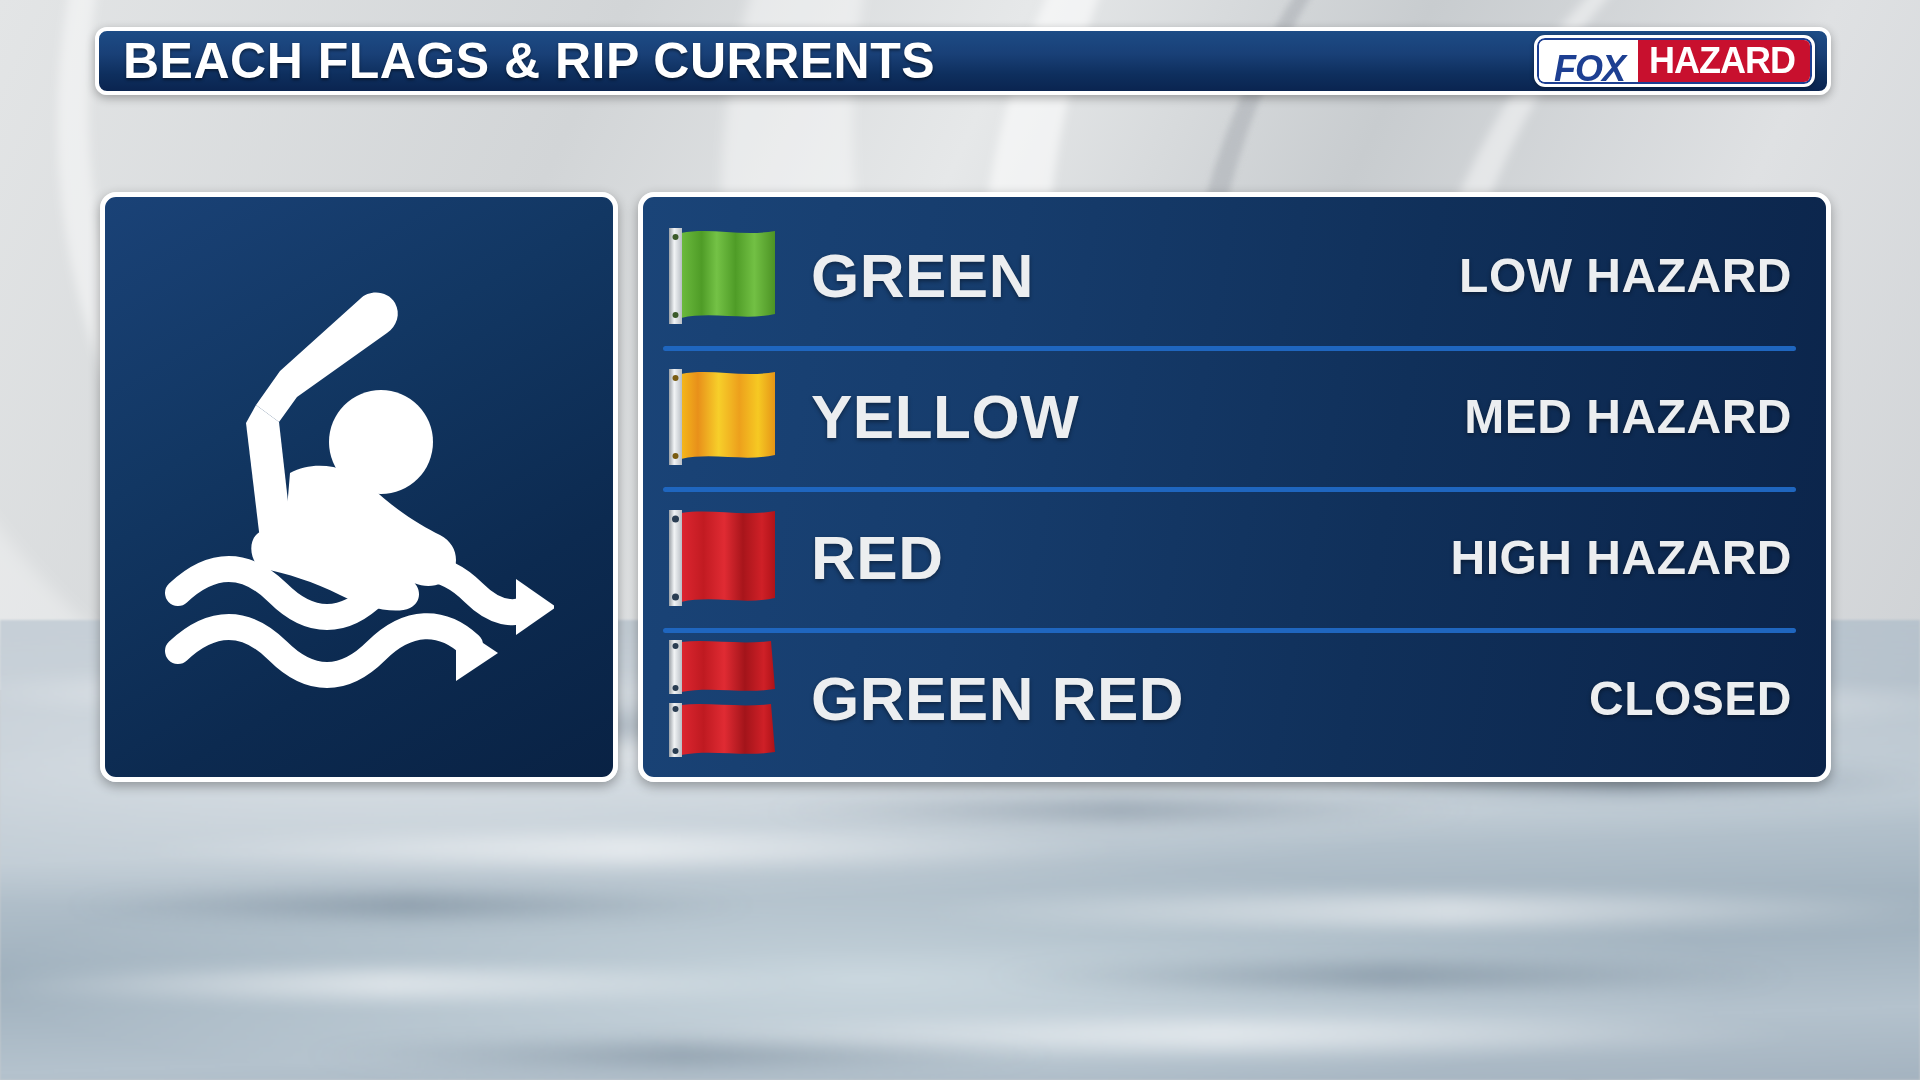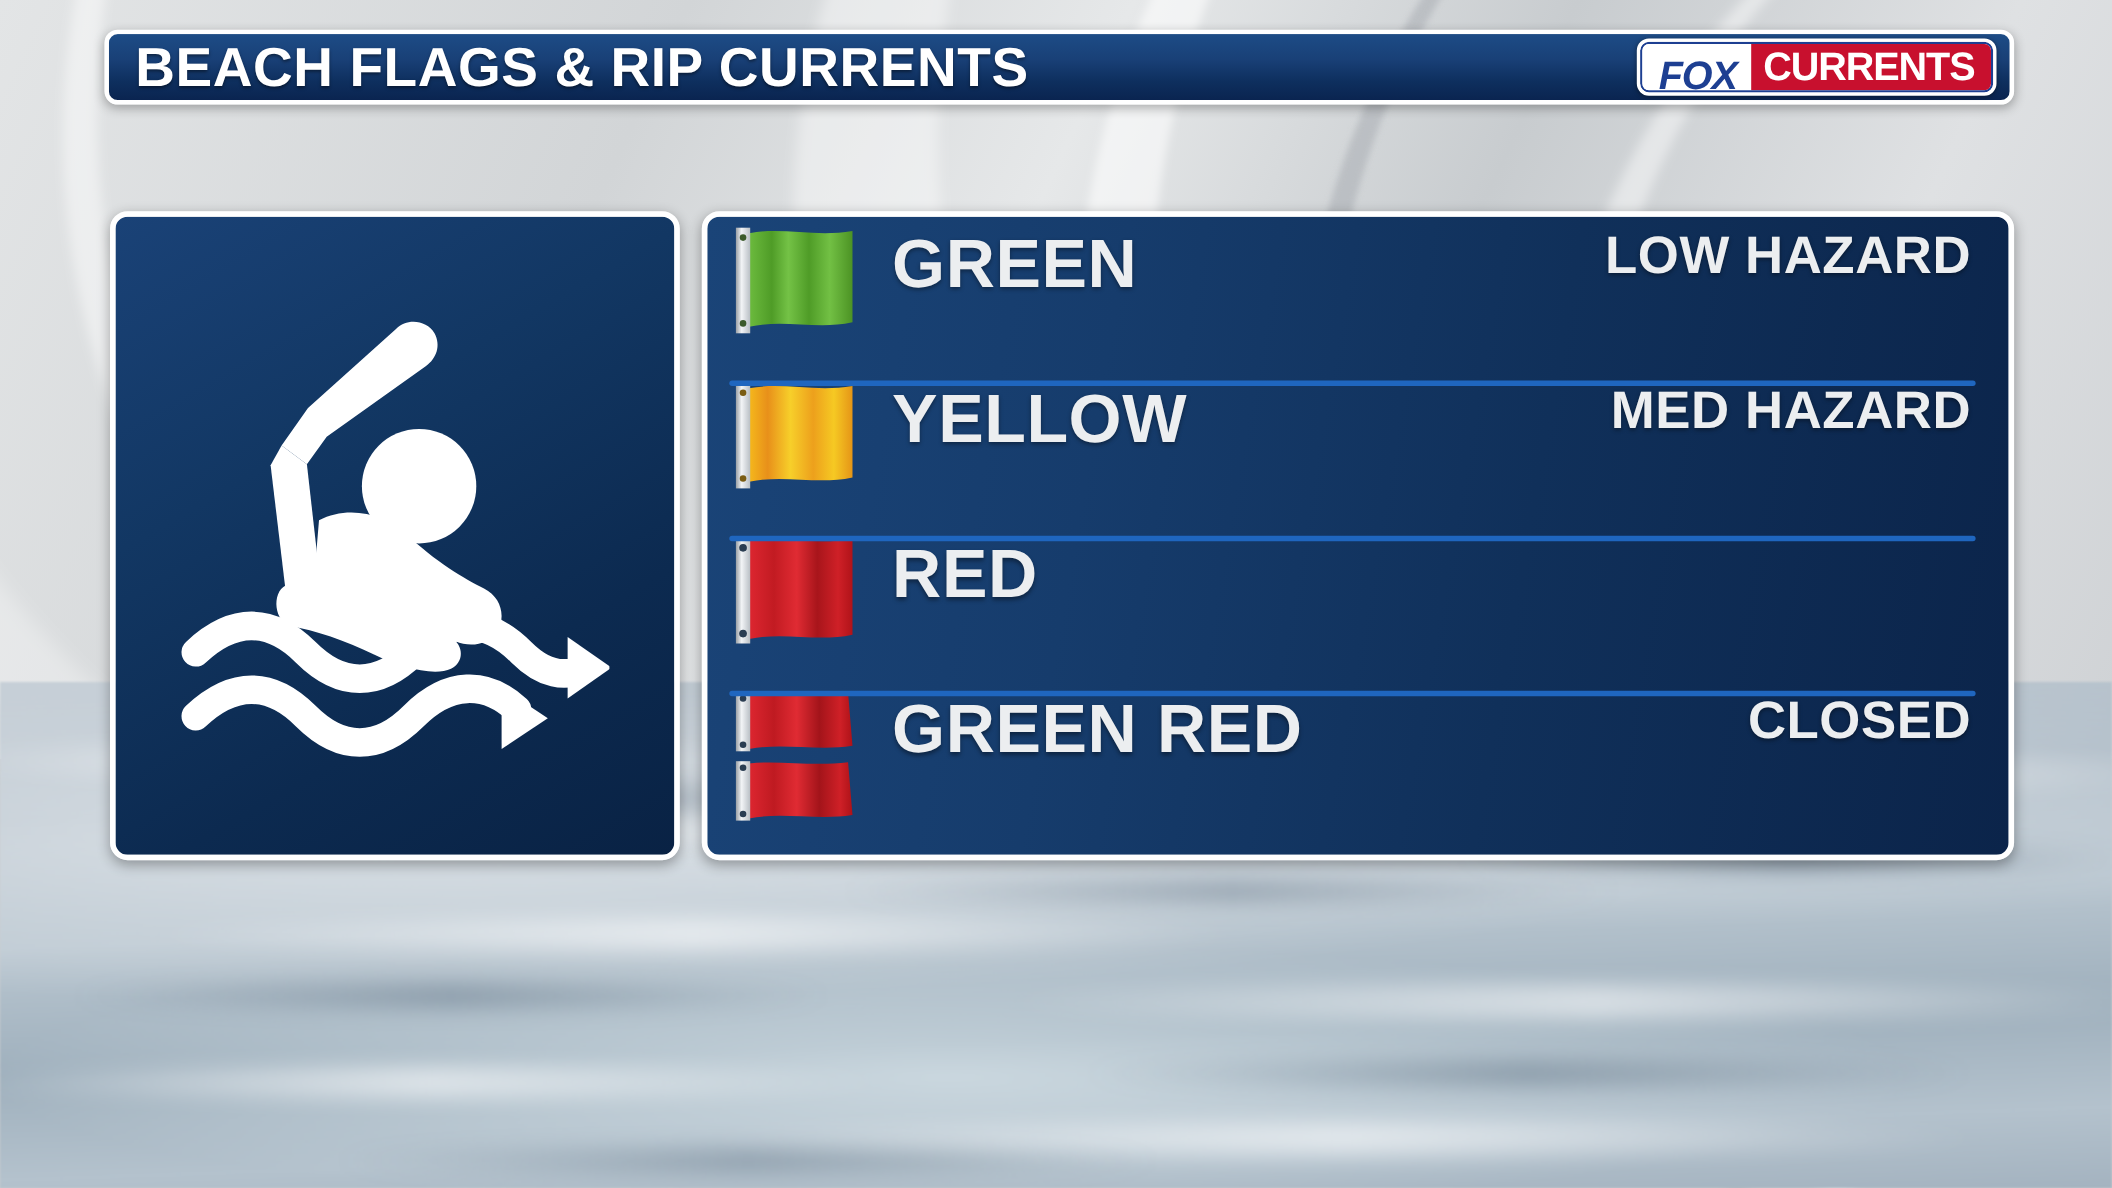--- a/index.html
+++ b/index.html
@@ -163,21 +163,21 @@
     width:1193px; height:590px;
     background:linear-gradient(100deg,#1a4478 0%,#163c6c 30%,#10305a 62%,#0b244a 100%);
     border:5px solid #ffffff;
     border-radius:16px;
     box-shadow:0 4px 12px rgba(0,0,0,.32);
     padding:8px 0 8px 0;
     display:flex; flex-direction:column;
   }
   .flag-row {
     flex:1 1 0;
-    display:flex; align-items:flex-start;
+    display:flex; align-items:center;
     position:relative;
     padding:0 34px 0 20px;
   }
   .flag-row + .flag-row::before {
     content:"";
     position:absolute; left:20px; right:30px; top:0;
     height:5px;
     background:#1f66bf;
     border-radius:3px;
   }
@@ -235,21 +235,21 @@
     <div class="wave-dark" style="left:980px;  top:345px; width:820px; height:22px;"></div>
     <div class="wave-dark" style="left:300px;  top:425px; width:760px; height:20px;"></div>
   </div>
 
   <div class="title-bar">
     <div class="title-text">BEACH FLAGS &amp; RIP CURRENTS</div>
 
     <div class="fox-logo">
       <div class="fox-inner">
         <div class="fox-word">FOX</div>
-        <div class="weather-word">CURRENTS</div>
+        <div class="weather-word">HAZARD</div>
       </div>
     </div>
   </div>
 
 
   <div class="icon-panel">
     <svg class="swimmer-svg" width="390" height="420" viewBox="0 0 390 420">
       <g fill="#ffffff">
 
         <path d="M196 22 C206 12 224 14 231 26 C237 37 233 49 223 56
@@ -365,20 +365,21 @@
               </linearGradient>
             </defs>
             <path d="M18 5 C48 0 78 9 112 3 L112 90 C80 97 50 87 18 94 Z" fill="url(#gRed)"></path>
             <rect x="6" y="2" width="13" height="96" fill="url(#poleR)"></rect>
             <circle cx="12.5" cy="11" r="3.5" fill="#2a3d52"></circle>
             <circle cx="12.5" cy="89" r="3.5" fill="#2a3d52"></circle>
           </svg>
         </div>
       </div>
       <div class="color-label">RED</div>
+      <div class="hazard-label">HIGH HAZARD</div>
     </div>
 
     <div class="flag-row">
       <div class="flag-cell">
         <div class="flag-stack">
           <svg class="flag-svg" width="130" height="56" viewBox="0 0 130 56">
             <defs>
               <linearGradient id="gRed2" x1="0" y1="0" x2="1" y2="0">
                 <stop offset="0%" stop-color="#dd2630"></stop>
                 <stop offset="24%" stop-color="#bf1a21"></stop>

